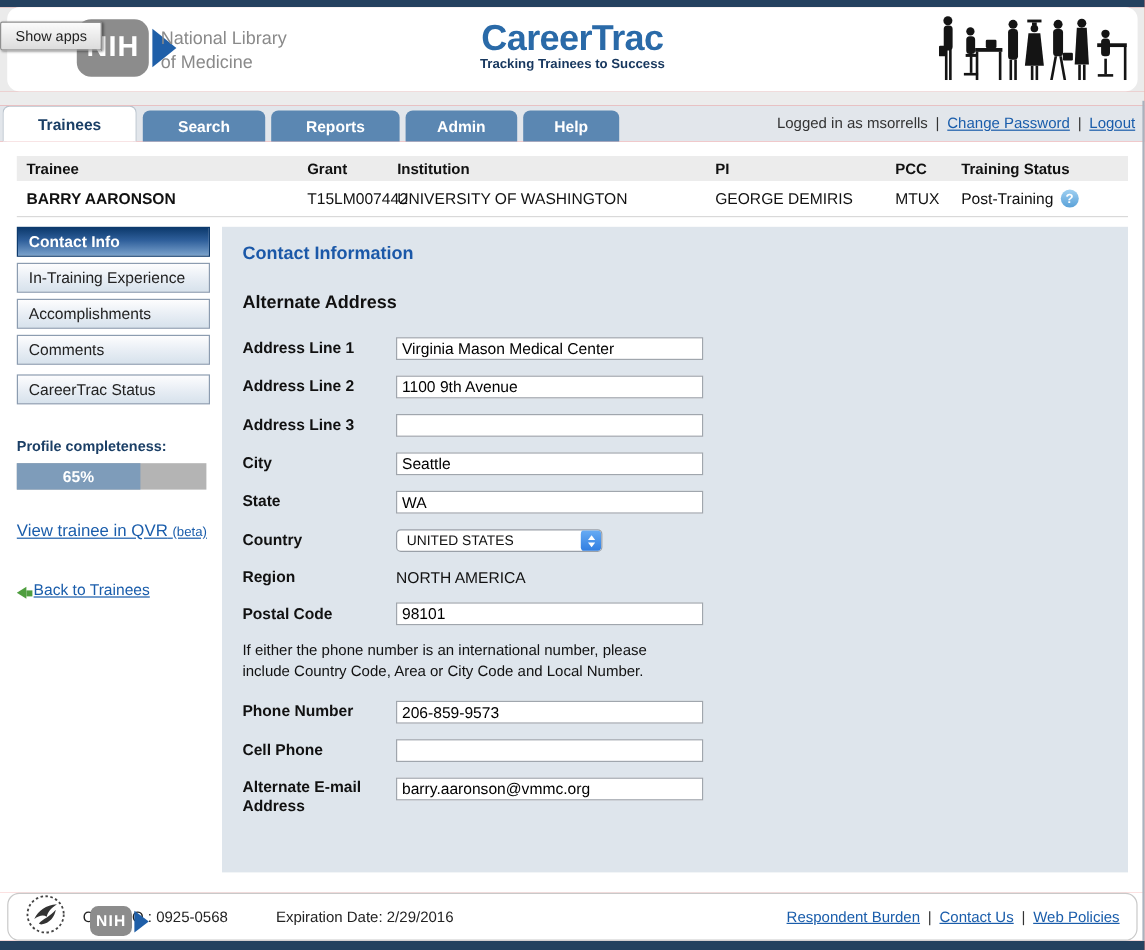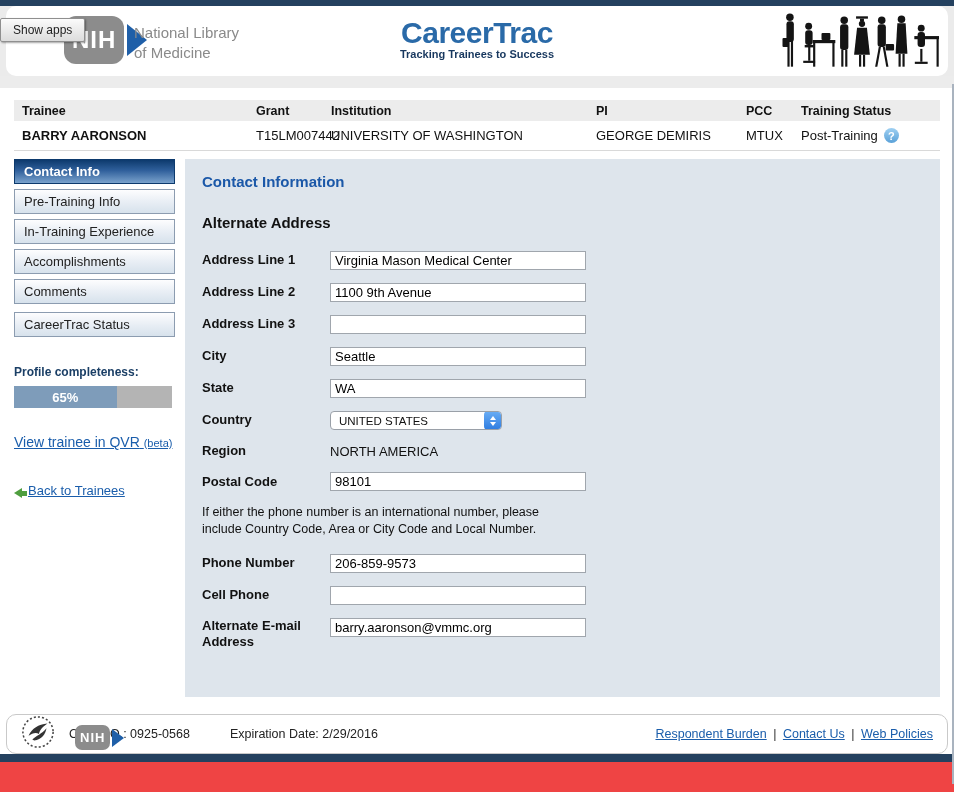--- a/index.html
+++ b/index.html
@@ -173,20 +173,34 @@
             <rect x="137.3" y="22" width="7.5" height="15" rx="3"></rect>
           <rect x="140" y="39" width="2.2" height="13"></rect>
             <rect x="134.5" y="52" width="13" height="2.2"></rect>
         </svg>
       </div>
     </div>
   </div>
 
   <div class="band-gap"></div>
 
+  <div class="tab-band">
+    <div class="tab active t-w1">Trainees</div>
+    <div class="tab t-w2">Search</div>
+    <div class="tab t-w3">Reports</div>
+    <div class="tab t-w4">Admin</div>
+    <div class="tab t-w5">Help</div>
+    <div class="login-info">
+      <span>Logged in as msorrells</span>
+      <span class="sep">|</span>
+      <a>Change Password</a>
+      <span class="sep">|</span>
+      <a>Logout</a>
+    </div>
+  </div>
 
   <div class="content">
 
     <div class="summary">
       <div class="sum-head">
         <div class="c1">Trainee</div>
         <div class="c2">Grant</div>
         <div class="c3">Institution</div>
         <div class="c4">PI</div>
         <div class="c5">PCC</div>
@@ -202,21 +216,20 @@
           <span>Post-Training</span>
           <span class="help-icon">?</span>
         </div>
       </div>
     </div>
 
     <div class="body-row">
 
       <div class="sidebar">
         <div class="side-item active">Contact Info</div>
-        <div class="side-item">Pre-Training Info</div>
         <div class="side-item">In-Training Experience</div>
         <div class="side-item">Accomplishments</div>
         <div class="side-item">Comments</div>
         <div class="side-item last">CareerTrac Status</div>
 
         <div class="profile-label">Profile completeness:</div>
         <div class="progress">
           <div class="progress-fill" style="width: 65%;">
             <span>65%</span>
           </div>

